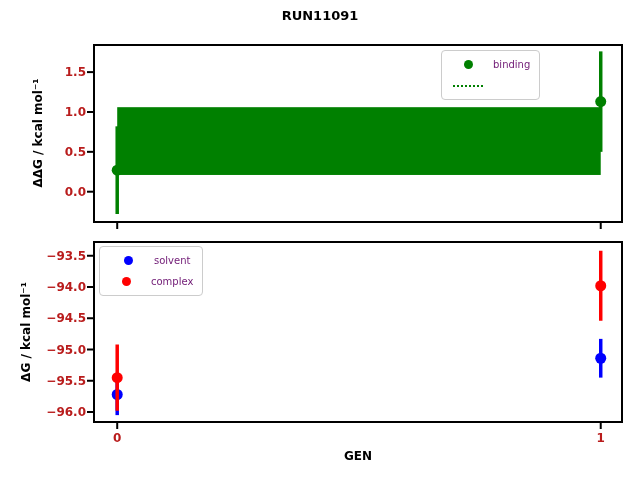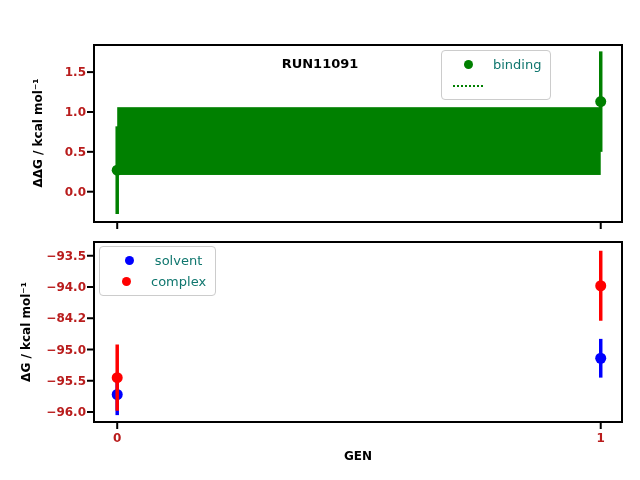--- a/index.html
+++ b/index.html
@@ -3,21 +3,21 @@
 <meta charset="utf-8">
 <style>
   html,body{margin:0;padding:0;background:#888;}
   #fig{
     position:relative;width:640px;height:480px;background:#ffffff;
     font-family:"DejaVu Sans","Liberation Sans",sans-serif;overflow:hidden;
   }
   #plot-svg{position:absolute;left:0;top:0;}
   .fig-title{
     position:absolute;top:8px;left:0;width:640px;text-align:center;
-    font-size:13px;font-weight:bold;color:#000;margin-top:48px;
+    font-size:13px;font-weight:bold;color:#000;
   }
   .tick-label{
     position:absolute;font-size:12px;font-weight:bold;color:#b91c1c;
     height:14px;line-height:14px;white-space:nowrap;
   }
   .ytick{width:50px;text-align:right;}
   .xtick{width:30px;text-align:center;}
   .axis-label{
     position:absolute;font-size:12px;font-weight:bold;color:#000;white-space:nowrap;
   }
@@ -25,21 +25,21 @@
   .xlabel{transform:translate(-50%,0);text-align:center;}
   .legend{
     position:absolute;background:rgba(255,255,255,0.8);
     border:1px solid #cccccc;border-radius:4px;padding:4px 9px;
     display:flex;flex-direction:column;justify-content:center;row-gap:2px;
   }
   .legend-entry{display:flex;align-items:center;height:19px;}
   .legend-marker-col{width:34px;display:flex;align-items:center;justify-content:center;flex:none;}
   .legend-dot{width:9px;height:9px;border-radius:50%;}
   .legend-dotted-line{width:30px;height:0;border-top:2px dotted #008000;}
-  .legend-label{font-size:13px;color:#0f766e;margin-left:8px;white-space:nowrap;}
+  .legend-label{font-size:10px;color:#701a75;margin-left:8px;white-space:nowrap;}
 </style>
 </head>
 <body>
 
 <div id="fig">
 
   <svg id="plot-svg" width="640" height="480">
       <rect x="117.20879120879121" y="107.1891891891892" width="483.5164835164834" height="67.77027027027026" fill="#008000"></rect>
       <line x1="117.20879120879121" x2="117.20879120879121" y1="214.02702702702703" y2="126.32432432432432" stroke="#008000" stroke-width="3.5"></line>
       <circle cx="117.20879120879121" cy="170.17567567567568" r="5.5" fill="#008000"></circle>
@@ -105,19 +105,19 @@
       <span class="legend-label">complex</span>
     </div>
   </div>
 
 <div class="tick-label ytick" style="left: 36px; top: 184.703px;">0.0</div>
     <div class="tick-label ytick" style="left: 36px; top: 144.838px;">0.5</div>
     <div class="tick-label ytick" style="left: 36px; top: 104.973px;">1.0</div>
     <div class="tick-label ytick" style="left: 36px; top: 65.1081px;">1.5</div>
     <div class="tick-label ytick" style="left: 36px; top: 248.75px;">−93.5</div>
     <div class="tick-label ytick" style="left: 36px; top: 280px;">−94.0</div>
-    <div class="tick-label ytick" style="left: 36px; top: 311.25px;">−84.2</div>
+    <div class="tick-label ytick" style="left: 36px; top: 311.25px;">−94.5</div>
     <div class="tick-label ytick" style="left: 36px; top: 342.5px;">−95.0</div>
     <div class="tick-label ytick" style="left: 36px; top: 373.75px;">−95.5</div>
     <div class="tick-label ytick" style="left: 36px; top: 405px;">−96.0</div>
     <div class="tick-label xtick" style="left: 102.209px; top: 431px;">0</div>
     <div class="tick-label xtick" style="left: 585.725px; top: 431px;">1</div>
   </div>
 
 </body></html>

